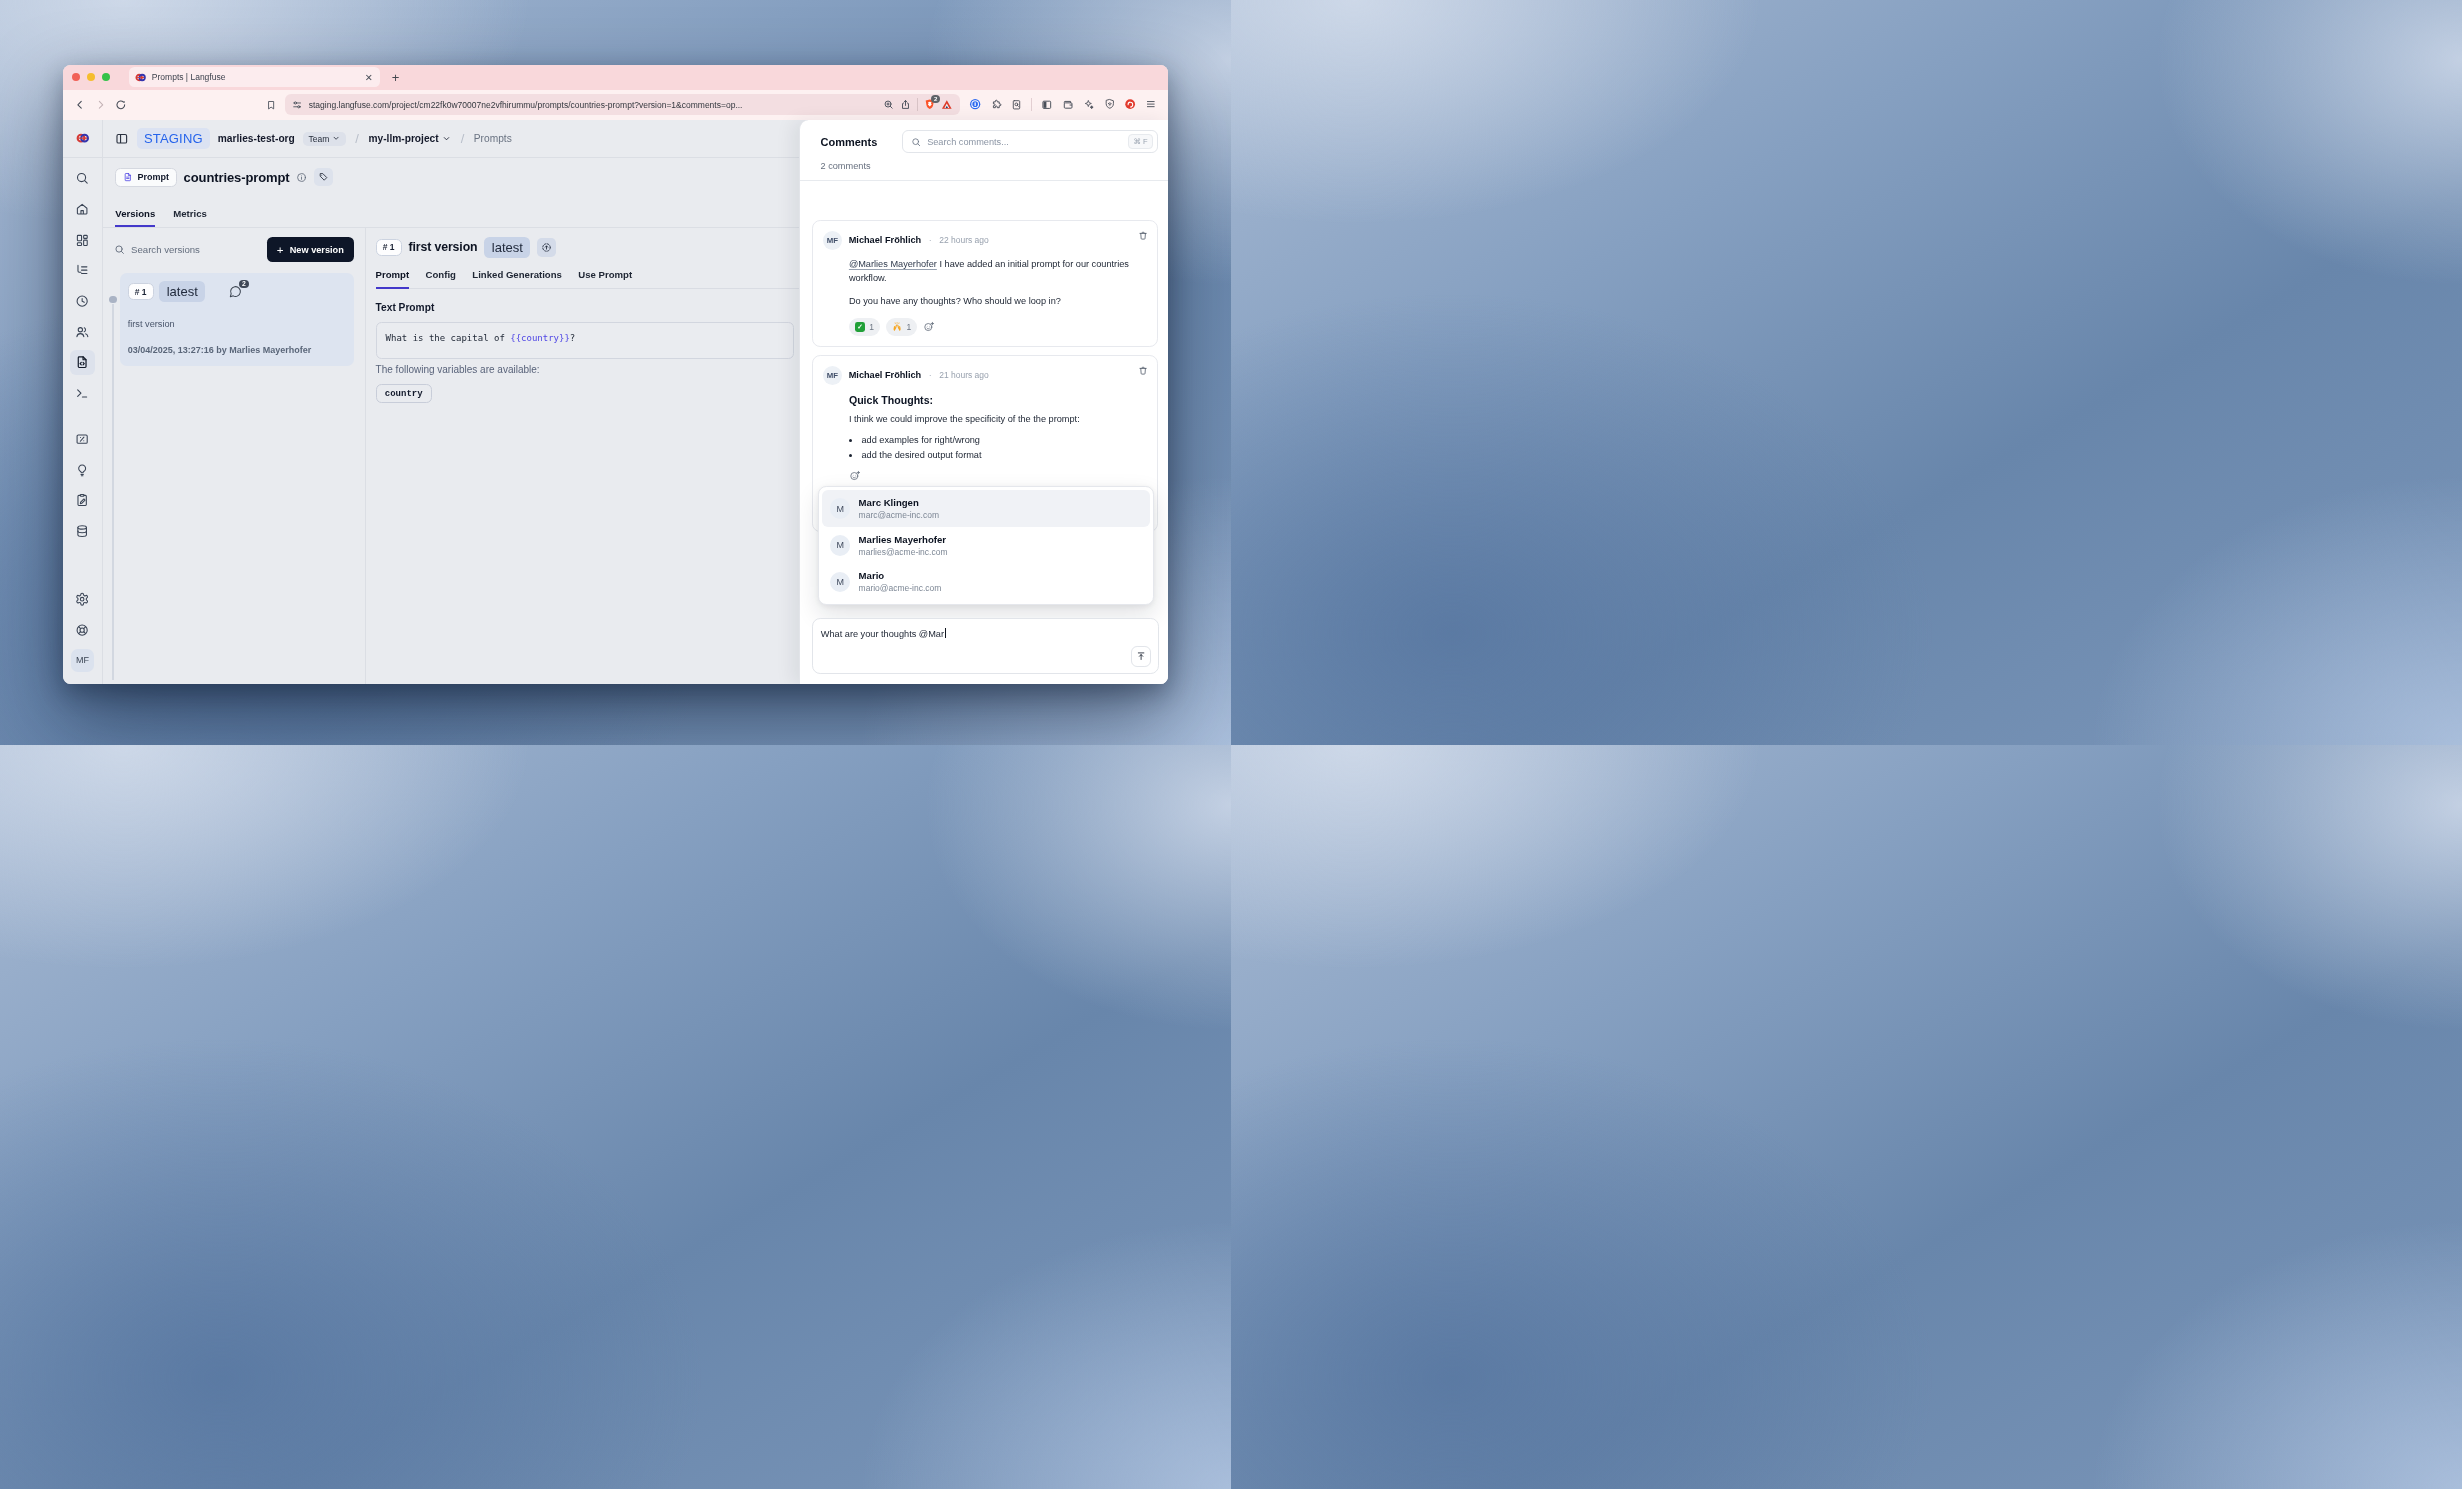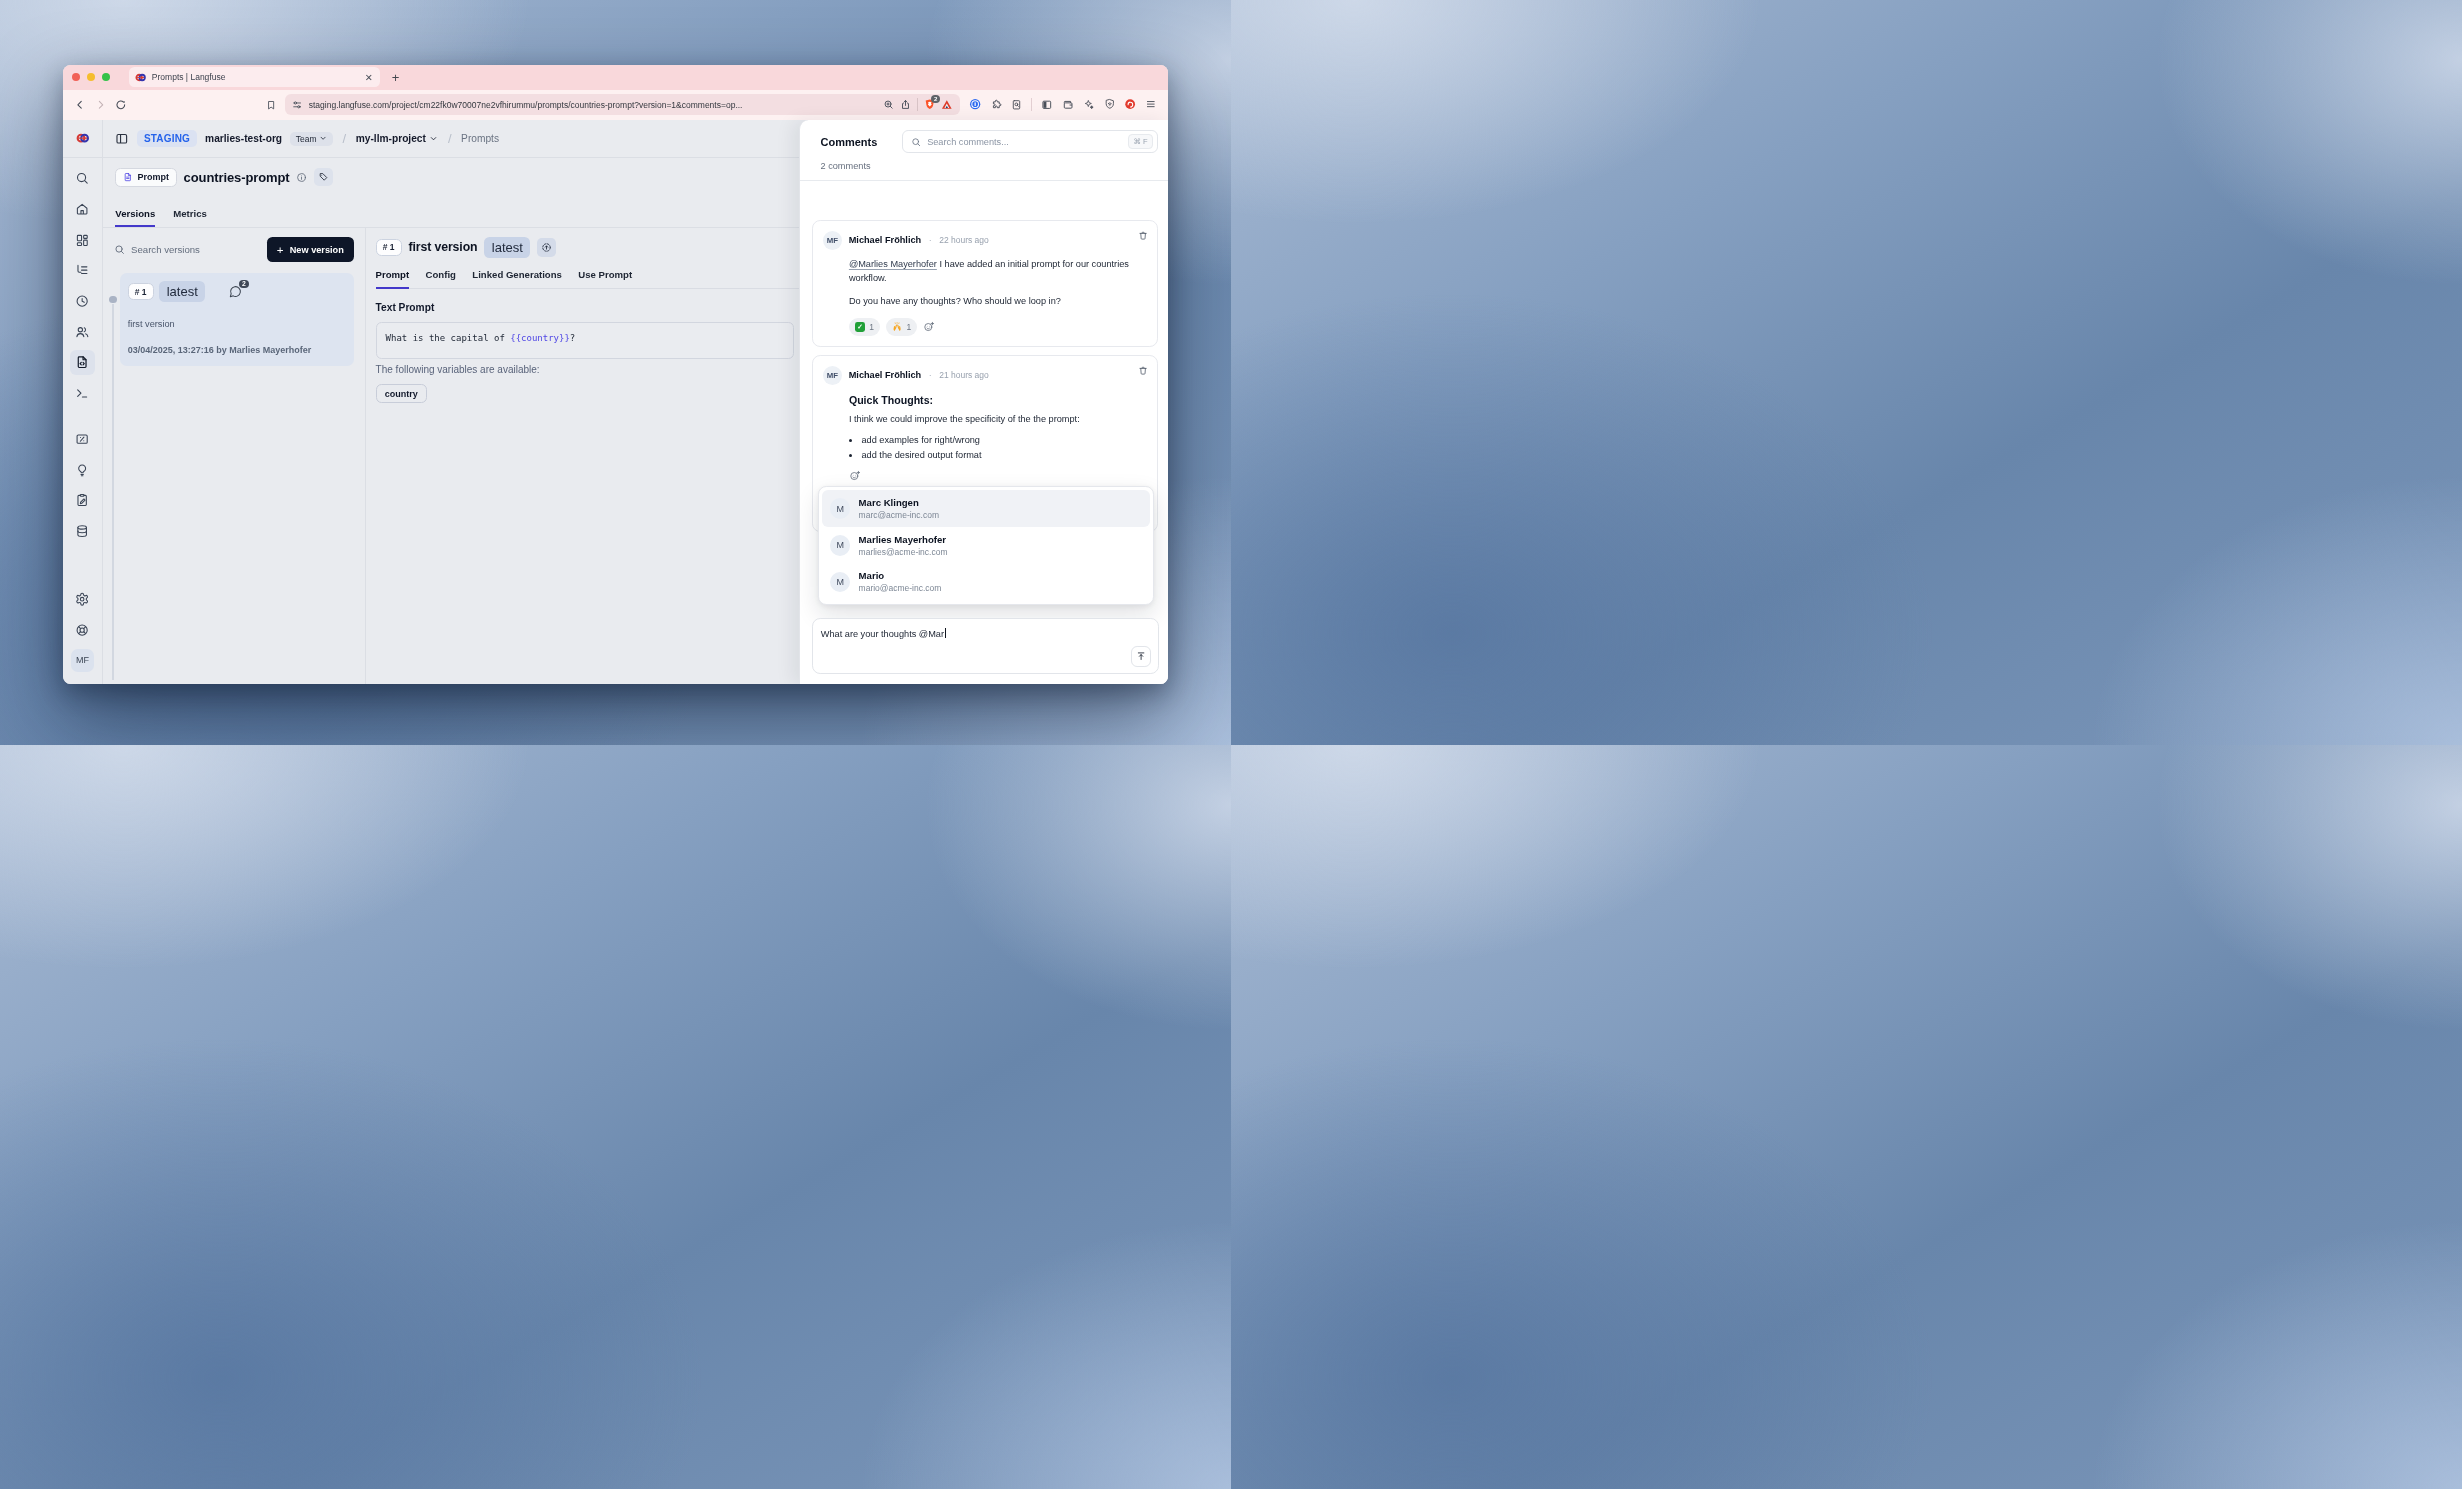--- a/index.html
+++ b/index.html
@@ -58,21 +58,21 @@
   .sitem { width:24.6px; height:24.6px; border-radius:6.1px; display:flex; align-items:center; justify-content:center; color:#3a4455; margin-bottom:6.1px; }
   .sitem.active { background:#dde2ec; color:#101827; }
   .sgap { height:15px; }
   .sspacer { flex:1; }
   .side-avatar {
     width:23px; height:23px; border-radius:6.8px; background:#dbe2ee; color:#3c4656;
     display:flex; align-items:center; justify-content:center; font-size:9px; margin-bottom:12.3px;
   }
   .main { flex:1; display:flex; flex-direction:column; min-width:0; }
   .main-header { height:38px; border-bottom:0.7px solid #dbdee4; display:flex; align-items:center; padding:0 12.3px; gap:8.2px; flex-shrink:0; }
-  .env-badge { background:#dbe2f2; color:#2563eb; font-size:10px; font-weight:bold; letter-spacing:0.2px; padding:2.7px 6.8px; border-radius:4.8px; }
+  .env-badge { background:#dbe2f2; color:#2563eb; font-size:13px; font-weight:normal; letter-spacing:0.2px; padding:2.7px 6.8px; border-radius:4.8px; }
   .crumb-org { font-size:10.2px; font-weight:bold; color:#14192a; }
   .team-pill { display:flex; align-items:center; gap:2.7px; background:#dde1ea; border-radius:4.8px; padding:2px 5.5px; font-size:8.5px; color:#252c3a; }
   .crumb-sep { color:#b9bfca; font-size:13px; font-weight:300; padding:0 1.4px; }
   .crumb-proj { display:flex; align-items:center; gap:3.4px; font-size:10.2px; font-weight:bold; color:#14192a; }
   .crumb-page { font-size:10.2px; color:#6a7382; }
   .title-row { padding:9.6px 12.3px 0; display:flex; align-items:center; gap:6.8px; }
   .prompt-badge {
     display:flex; align-items:center; gap:4.8px; border:0.7px solid #d5d8e0; background:#fafbfc;
     border-radius:5.5px; padding:3.4px 6.8px; font-size:9px; font-weight:bold; color:#11182a;
   }
@@ -110,21 +110,21 @@
   .d-tabs { display:flex; gap:16.4px; margin-top:11.6px; border-bottom:0.7px solid #d9dce3; width:437px; }
   .d-tab { font-size:9.6px; font-weight:bold; color:#212836; padding-bottom:6.8px; border-bottom:2px solid transparent; margin-bottom:-0.7px; }
   .d-tab.active { border-bottom-color:#4338ca; color:#0e1424; }
   .d-section-label { margin-top:13px; font-size:10.2px; font-weight:bold; color:#11182a; }
   .code-box {
     margin-top:8.2px; width:418px; border:0.7px solid #d2d6df; border-radius:5.5px; background:#eaecf0;
     padding:10.2px 9px 15.7px; font-family:"DejaVu Sans Mono", monospace; font-size:9px; color:#222a38;
   }
   .code-var { color:#4f46e5; }
   .vars-line { margin-top:5px; font-size:10px; color:#59637a; }
-  .var-chip { display:inline-block; margin-top:9px; border:0.7px solid #c8cdd9; border-radius:5.5px; padding:3.4px 8.2px; font-size:9px; font-weight:bold; color:#11182a; }
+  .var-chip { display:inline-block; margin-top:9px; border:0.7px solid #c8cdd9; border-radius:5.5px; padding:3.4px 8.2px; font-size:9px; font-weight:bold; color:#11182a;font-family:Liberation Mono, monospace; }
   
   .comments-panel {
     position:absolute; top:55px; right:0; bottom:0; width:369px; background:#ffffff;
     border-left:0.7px solid #e2e4e9; border-top-left-radius:9.6px;
     box-shadow:-6.8px 0 18px rgba(15,23,42,.07);
   }
   .c-header { display:flex; align-items:center; gap:25px; padding:10.2px 10.2px 6.1px 20.5px; }
   .c-title { font-size:11px; font-weight:bold; color:#0b1220; }
   .c-search { flex:1; height:23px; border:0.7px solid #e2e5ea; border-radius:6.1px; display:flex; align-items:center; gap:6.1px; padding:0 4.1px 0 7.5px; color:#6c7685; }
   .c-search-ph { flex:1; font-size:9.2px; color:#8b95a4; }

